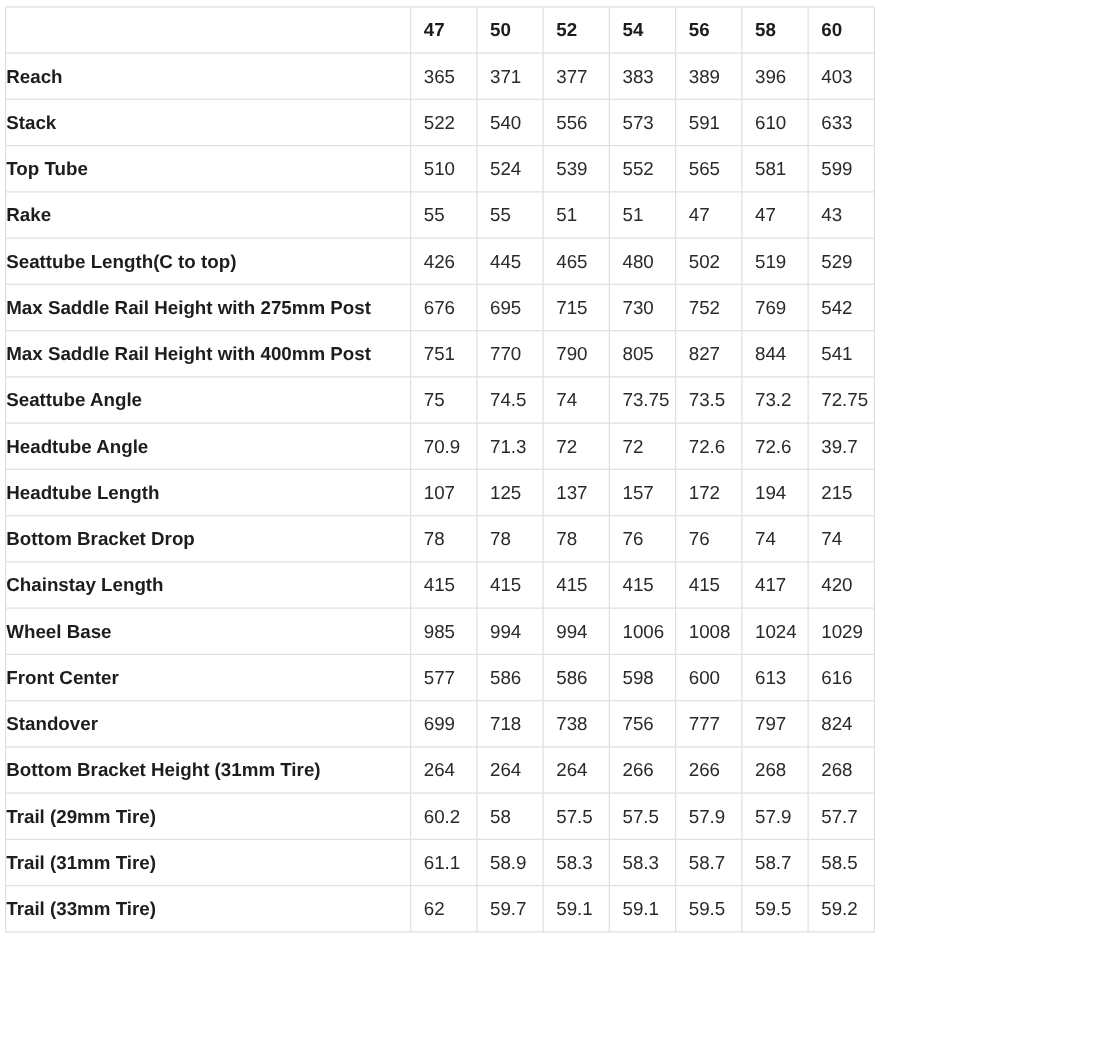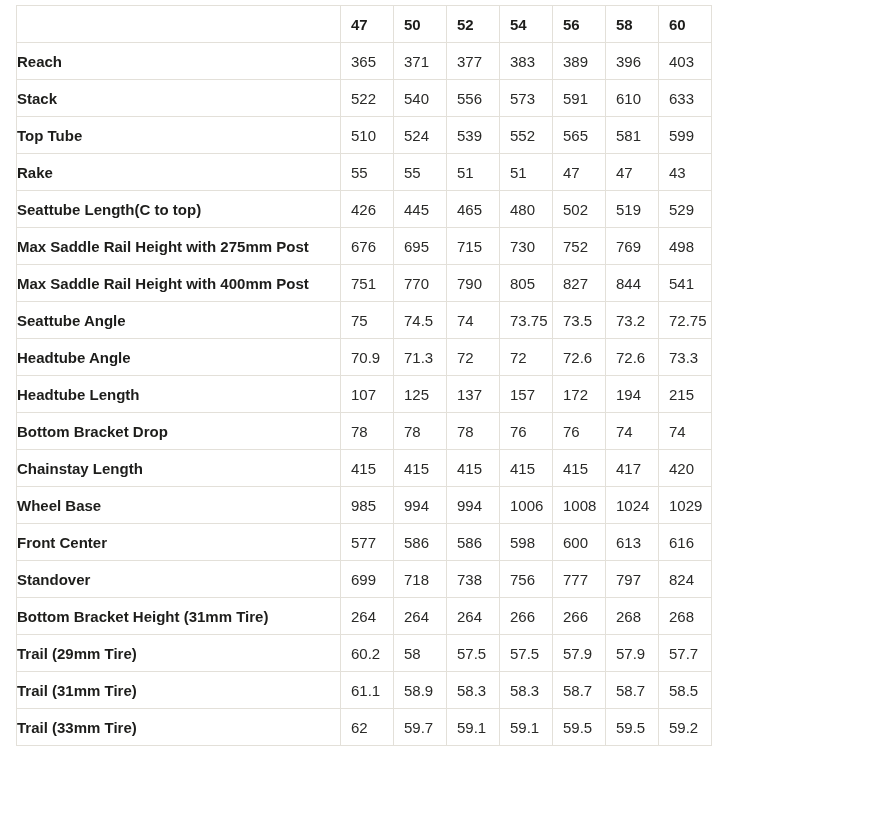--- a/index.html
+++ b/index.html
@@ -11,21 +11,20 @@
     overflow: hidden;
     font-family: "Liberation Sans", sans-serif;
   }
   .table-wrap {
     padding: 5px 0 0 4px;
   }
   table.geometry {
     border-collapse: collapse;
     table-layout: fixed;
     width: 696px;
-    margin-left: 12px;
   }
   col.label-col { width: 324px; }
   table.geometry th,
   table.geometry td {
     border: 1px solid #e3e0d9;
     height: 37px;
     padding: 0;
     font-size: 15px;
     color: #1d1d1b;
     text-align: left;
@@ -123,21 +122,21 @@
           <td>529</td>
         </tr>
         <tr>
           <th class="rowlabel">Max Saddle Rail Height with 275mm Post</th>
           <td>676</td>
           <td>695</td>
           <td>715</td>
           <td>730</td>
           <td>752</td>
           <td>769</td>
-          <td>498</td>
+          <td>542</td>
         </tr>
         <tr>
           <th class="rowlabel">Max Saddle Rail Height with 400mm Post</th>
           <td>751</td>
           <td>770</td>
           <td>790</td>
           <td>805</td>
           <td>827</td>
           <td>844</td>
           <td>541</td>
@@ -153,21 +152,21 @@
           <td>72.75</td>
         </tr>
         <tr>
           <th class="rowlabel">Headtube Angle</th>
           <td>70.9</td>
           <td>71.3</td>
           <td>72</td>
           <td>72</td>
           <td>72.6</td>
           <td>72.6</td>
-          <td>73.3</td>
+          <td>39.7</td>
         </tr>
         <tr>
           <th class="rowlabel">Headtube Length</th>
           <td>107</td>
           <td>125</td>
           <td>137</td>
           <td>157</td>
           <td>172</td>
           <td>194</td>
           <td>215</td>

